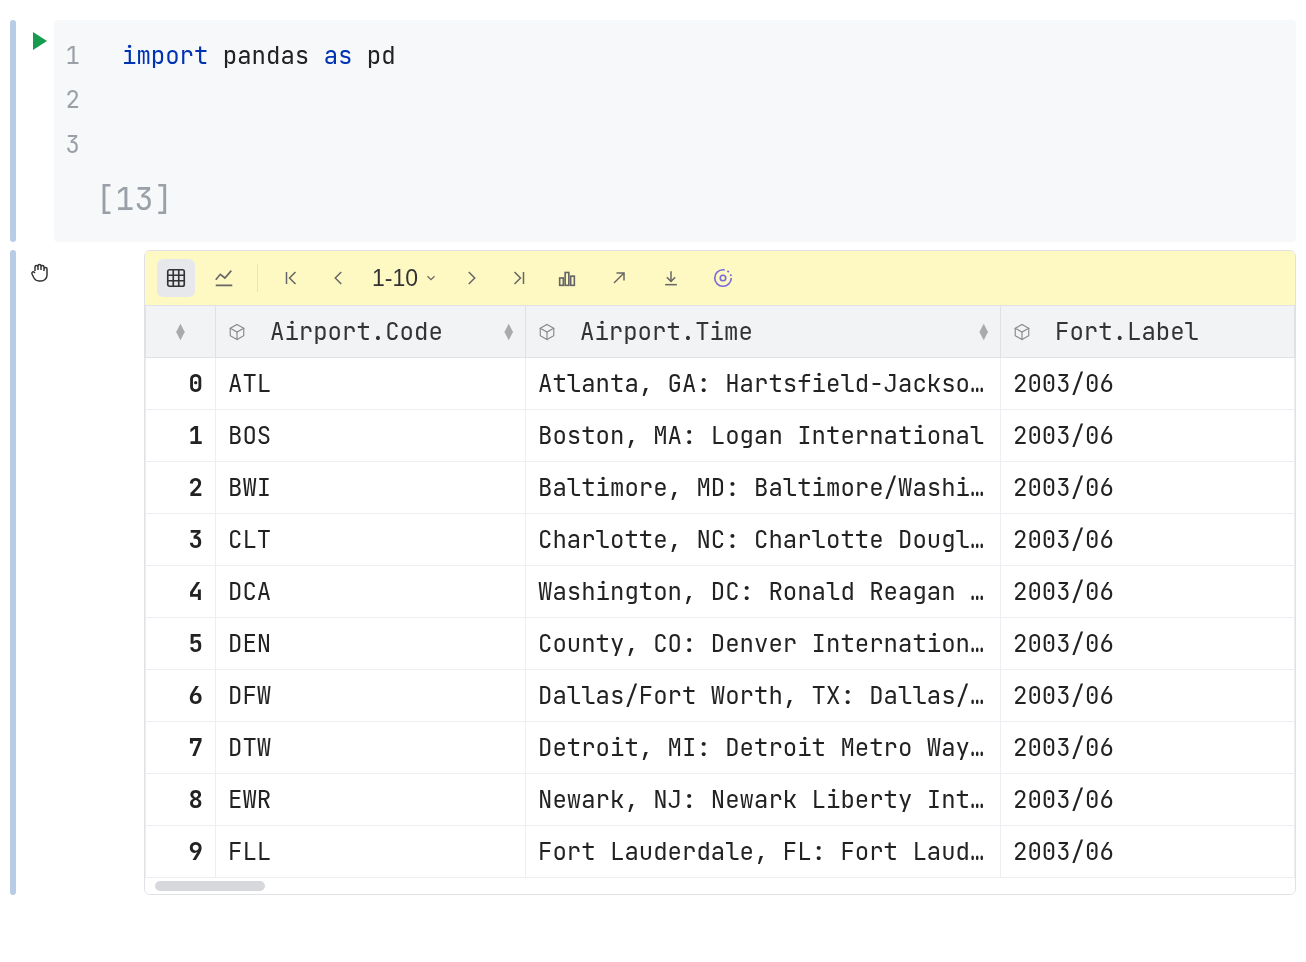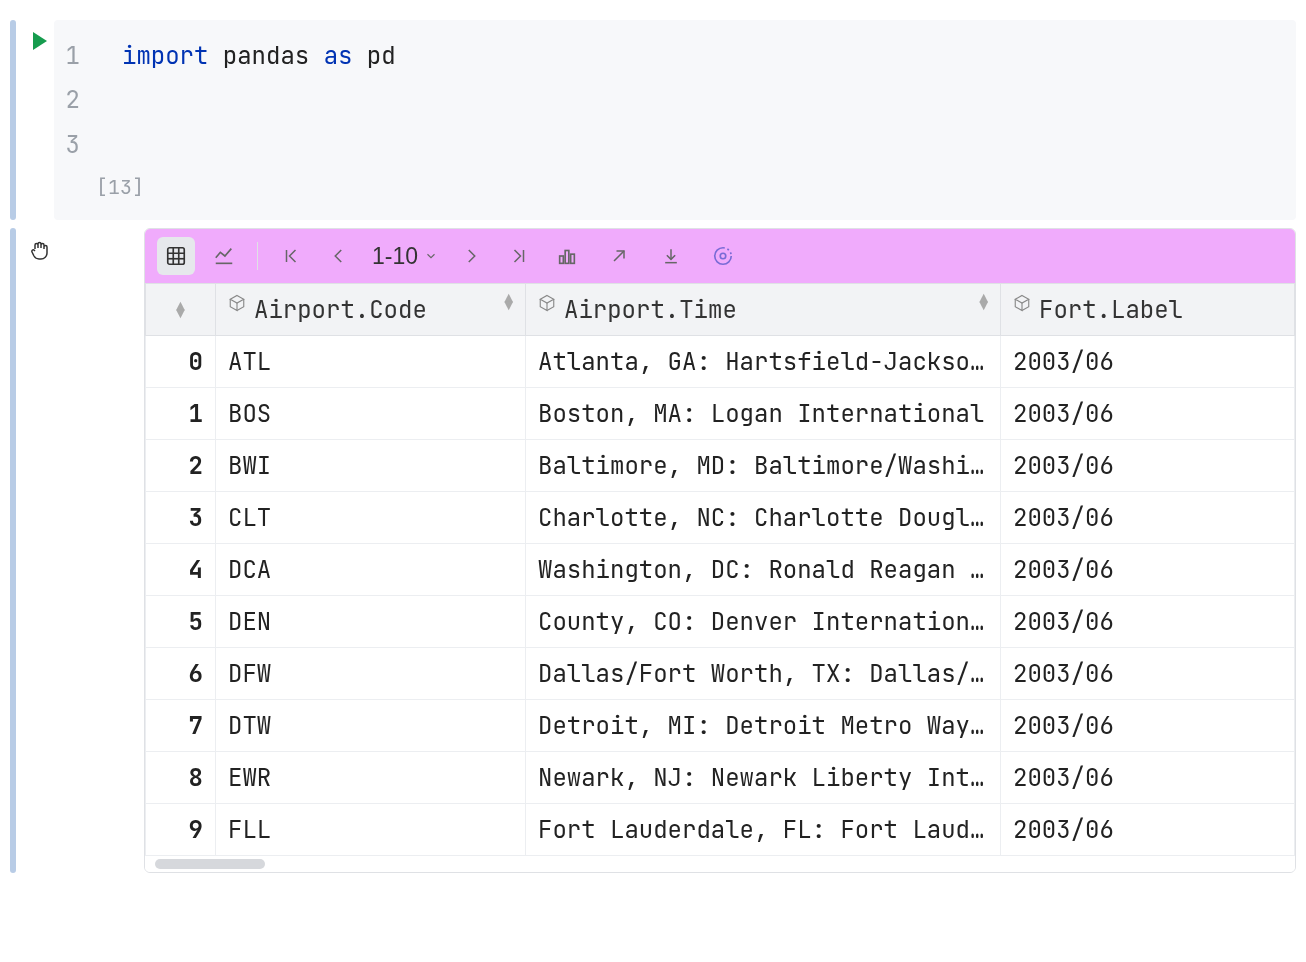--- a/index.html
+++ b/index.html
@@ -56,41 +56,41 @@
     color: #9aa0a8;
     flex-shrink: 0;
     user-select: none;
   }
   .code-text { white-space: pre; margin-left: 26px; }
   .kw { color: #0033b3; }
   .str { color: #067d17; }
   .plain { color: #222; }
   .hl { background: #f0e6ef; }
   .hint { color: #9aa0a8; font-style: italic; }
-  .exec-count { color: #9aa0a8; font-size: 20px; padding-left: 36px; margin-top: 2px; }
+  .exec-count { color: #9aa0a8; font-size: 32px; padding-left: 36px; margin-top: 2px; }
 
   .output-cell { display: flex; align-items: flex-start; margin-top: 8px; }
   .output-gutter { width: 28px; flex-shrink: 0; display: flex; justify-content: center; }
   .grab-cursor { font-size: 22px; margin-top: 10px; color: #333; }
 
   .output-spacer { width: 90px; flex-shrink: 0; }
   .df-container {
     flex: 1;
     border: 1px solid #dfe1e5;
     border-radius: 6px;
     background: #fff;
     overflow: hidden;
   }
 
   .df-toolbar {
     display: flex;
     align-items: center;
     padding: 8px 12px;
     gap: 10px;
-    background: #f0abfc;
+    background: #fef9c3;
     font-size: 23px;
     color: #333;
   }
   .tb-btn {
     width: 38px; height: 38px;
     display: flex; align-items: center; justify-content: center;
     border-radius: 6px;
     cursor: pointer;
     color: #555;
   }
@@ -119,21 +119,21 @@
   }
   .df-table td {
     border: 1px solid #eceef1;
     padding: 10px 12px;
     color: #222;
     white-space: nowrap;
     overflow: hidden;
     text-overflow: ellipsis;
   }
   .idx-col { width: 70px; text-align: right !important; font-weight: 600; }
-  .th-content { display: flex; gap: 8px; }
+  .th-content { display: flex; align-items: center; gap: 24px; }
   .cube-icn { width: 18px; height: 18px; flex-shrink: 0; }
   .sort-arrows { margin-left: auto; color: #aaa; font-size: 14px; line-height: 8px; display: flex; flex-direction: column; align-items: center; }
   .sort-arrows.idx { margin: 0 auto; }
   .hscroll {
     height: 16px;
     background: #fff;
     position: relative;
   }
   .hscroll-thumb {
     position: absolute;

